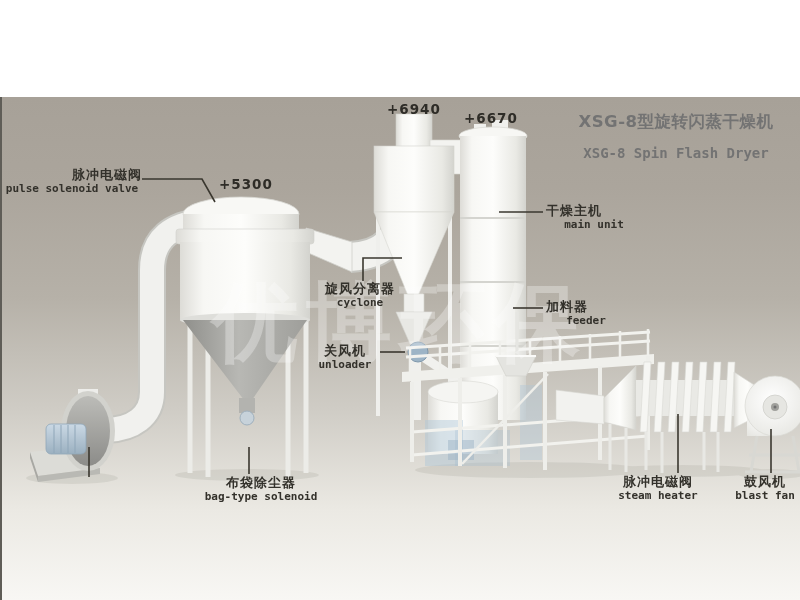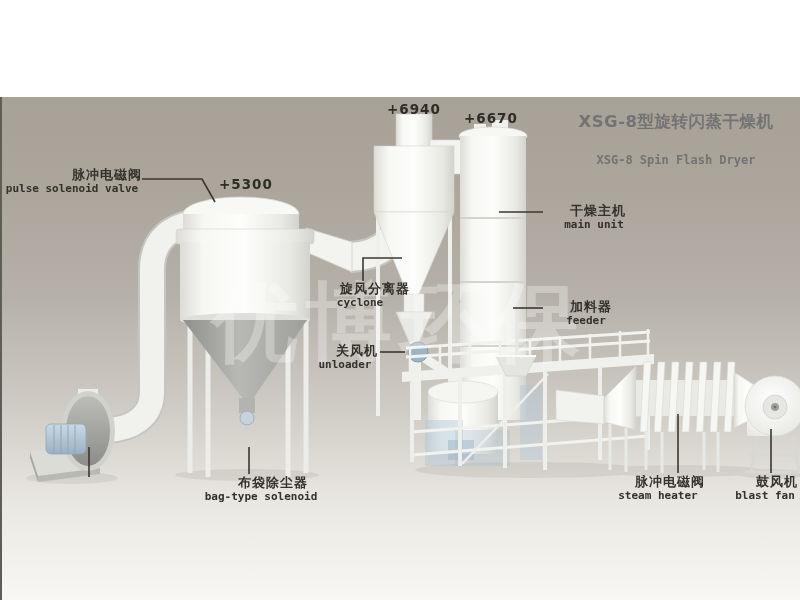--- a/index.html
+++ b/index.html
@@ -5,28 +5,28 @@
   * { margin:0; padding:0; box-sizing:border-box; }
   html,body { width:800px; height:600px; background:#ffffff; font-family:"DejaVu Sans", sans-serif; }
   .stage { position:relative; width:800px; height:600px; background:#ffffff; overflow:hidden; }
   .photo {
     position:absolute; left:0; top:97px; width:800px; height:503px;
     background:linear-gradient(180deg,#a7a198 0%,#aba59c 18%,#b6b1a8 40%,#cfccc5 62%,#ebe9e3 82%,#f8f7f4 100%);
   }
   .photo-edge { position:absolute; left:0; top:97px; width:2px; height:503px; background:#5f5d57; }
   svg.draw { position:absolute; left:0; top:0; width:800px; height:600px; }
   .lbl { position:absolute; color:#33312b; line-height:1.15; }
-  .lbl .zh { font-weight:bold; font-size:13px; letter-spacing:1px; white-space:nowrap;padding-left:24px; }
+  .lbl .zh { font-weight:bold; font-size:13px; letter-spacing:1px; white-space:nowrap; }
   .lbl .en { font-weight:bold; font-size:11px; font-family:"DejaVu Sans Mono", monospace; white-space:nowrap;text-align:center; }
   .center { text-align:center; }
   .rightal { text-align:right; }
   .elev { position:absolute; font-weight:bold; font-size:13.5px; color:#2e2c27; letter-spacing:1px; font-family:"DejaVu Sans", sans-serif; }
   .title { position:absolute; left:560px; top:111px; width:232px; text-align:center; color:#737373; }
   .title .zh { font-size:16.5px; font-weight:bold; letter-spacing:0.5px; white-space:nowrap; }
-  .title .en { font-size:12px; font-weight:bold; font-family:"DejaVu Sans Mono", monospace; margin-top:20px; white-space:nowrap; }
+  .title .en { font-size:14px; font-weight:bold; font-family:"DejaVu Sans Mono", monospace; margin-top:12px; white-space:nowrap; }
 </style>
 </head>
 <body>
 
 <div class="stage">
   <div class="photo"></div>
   <div class="photo-edge"></div>
 
   <svg class="draw" viewBox="0 0 800 600">
     <defs>

